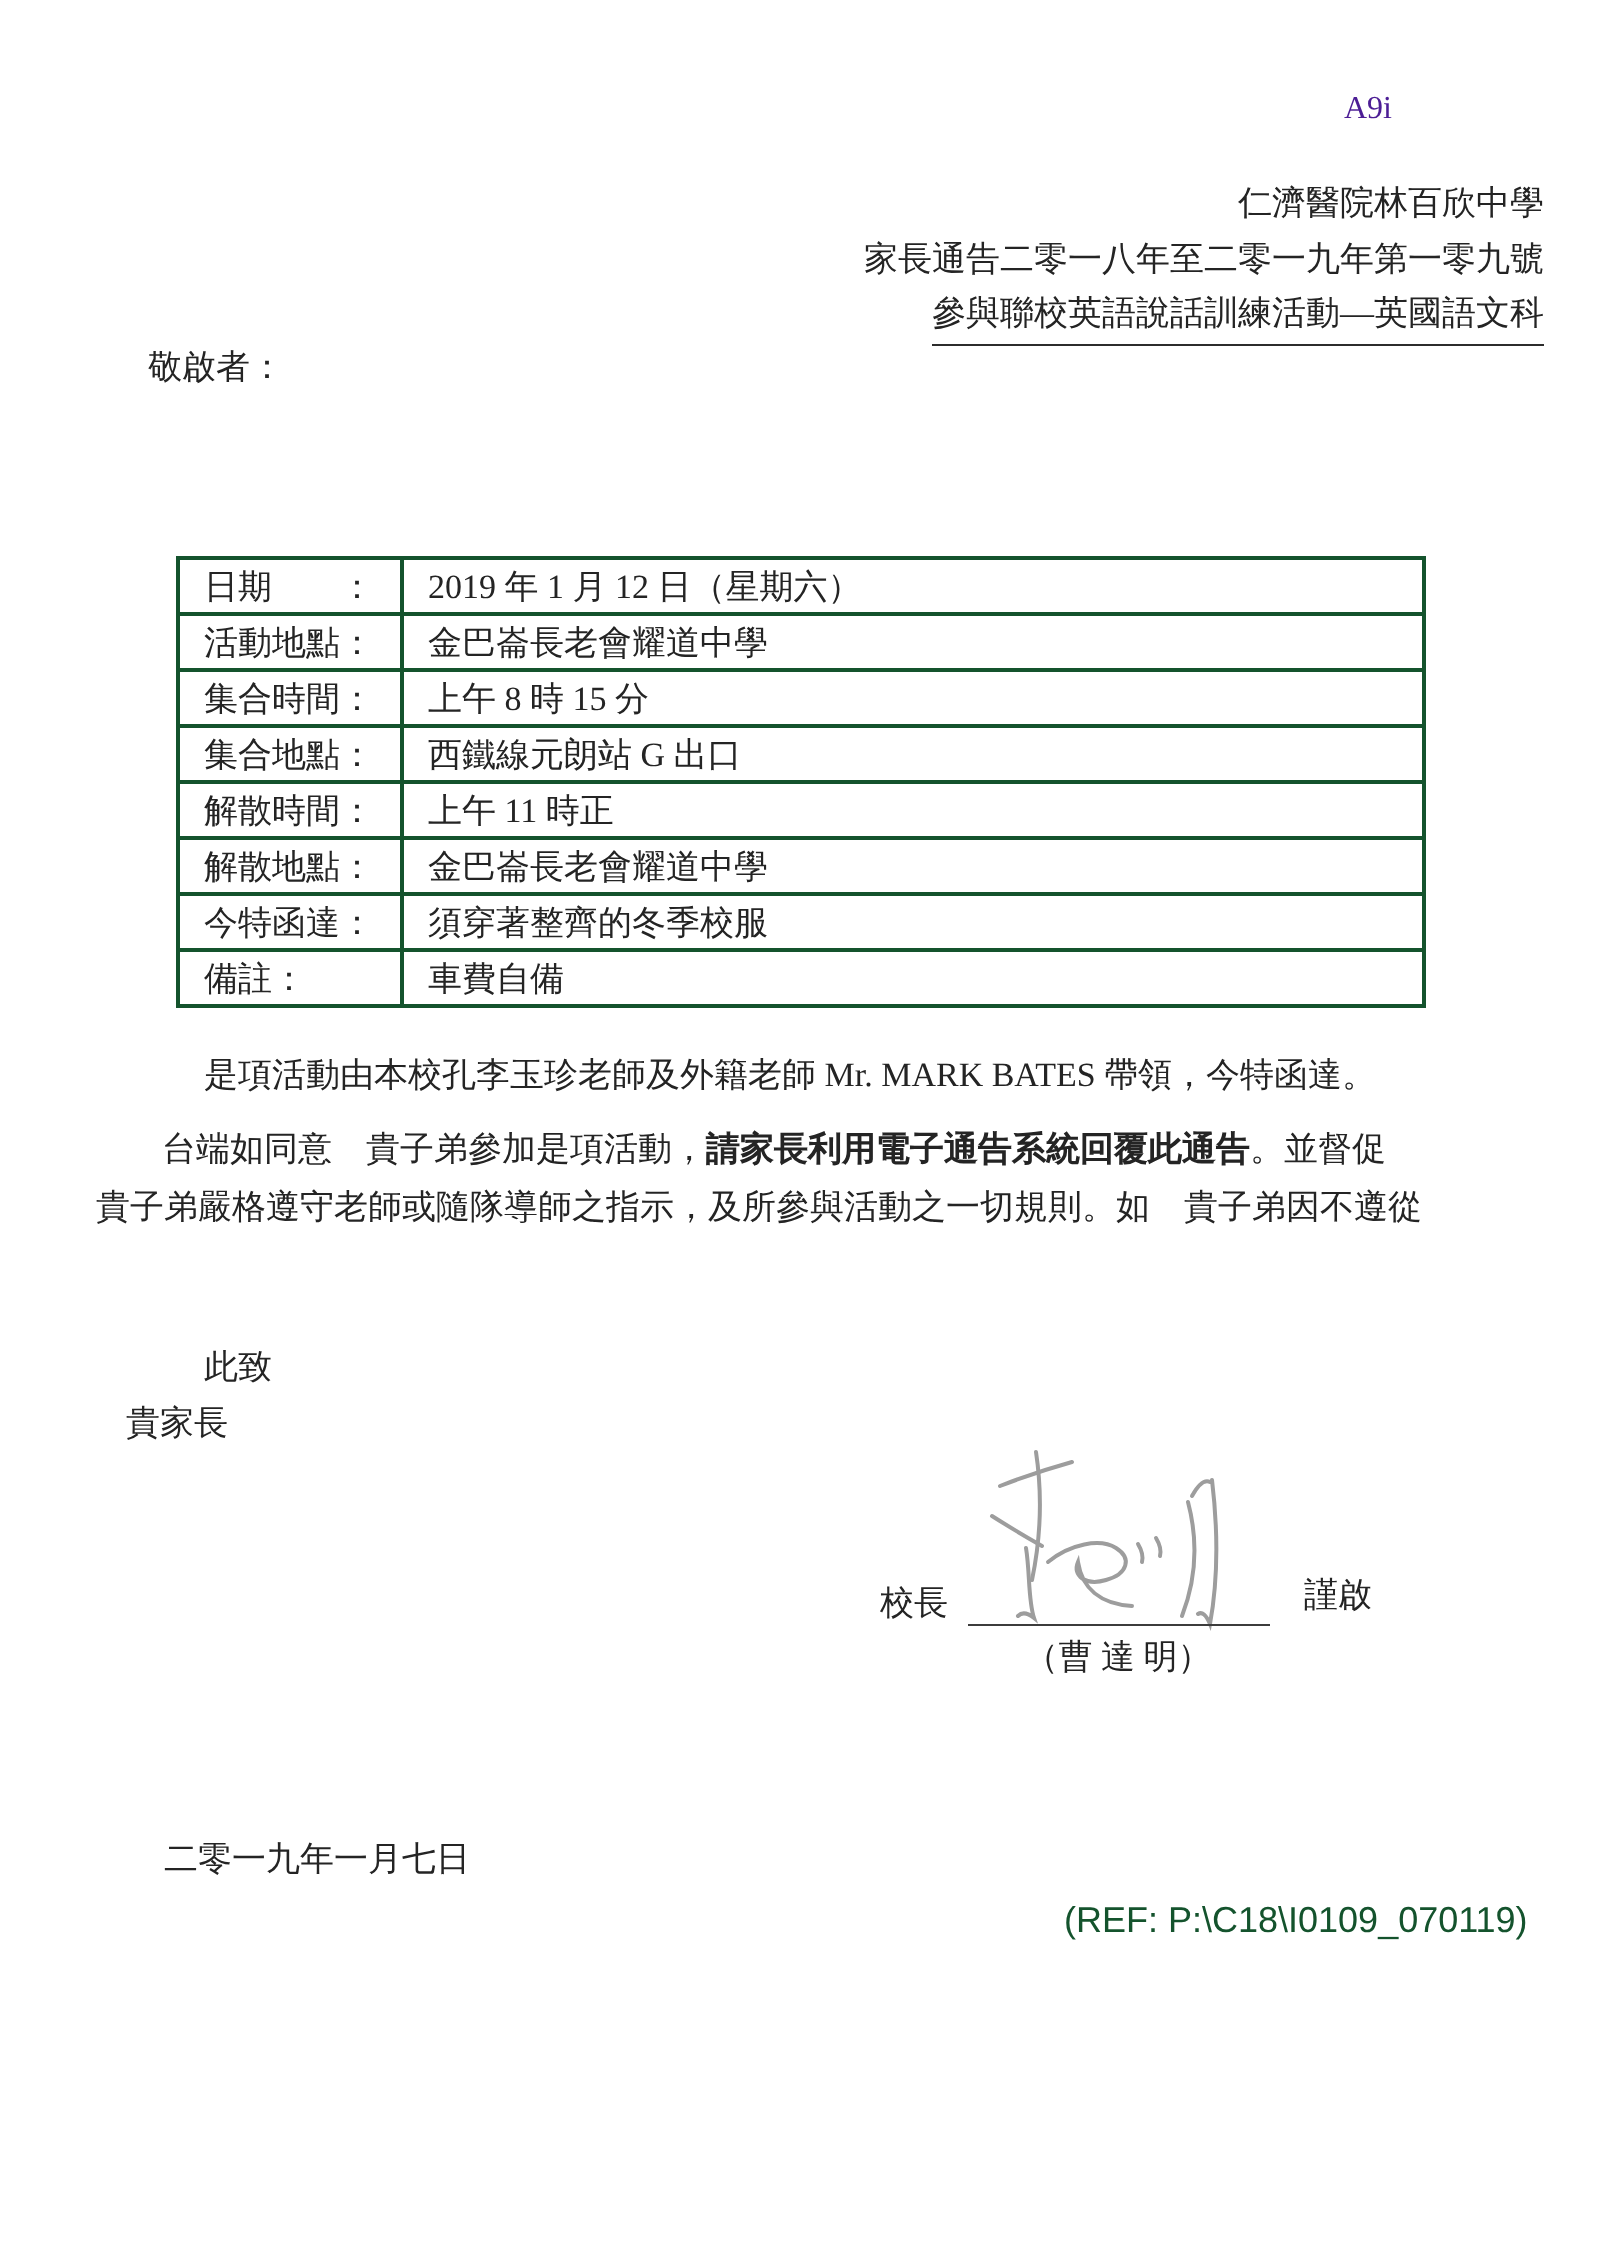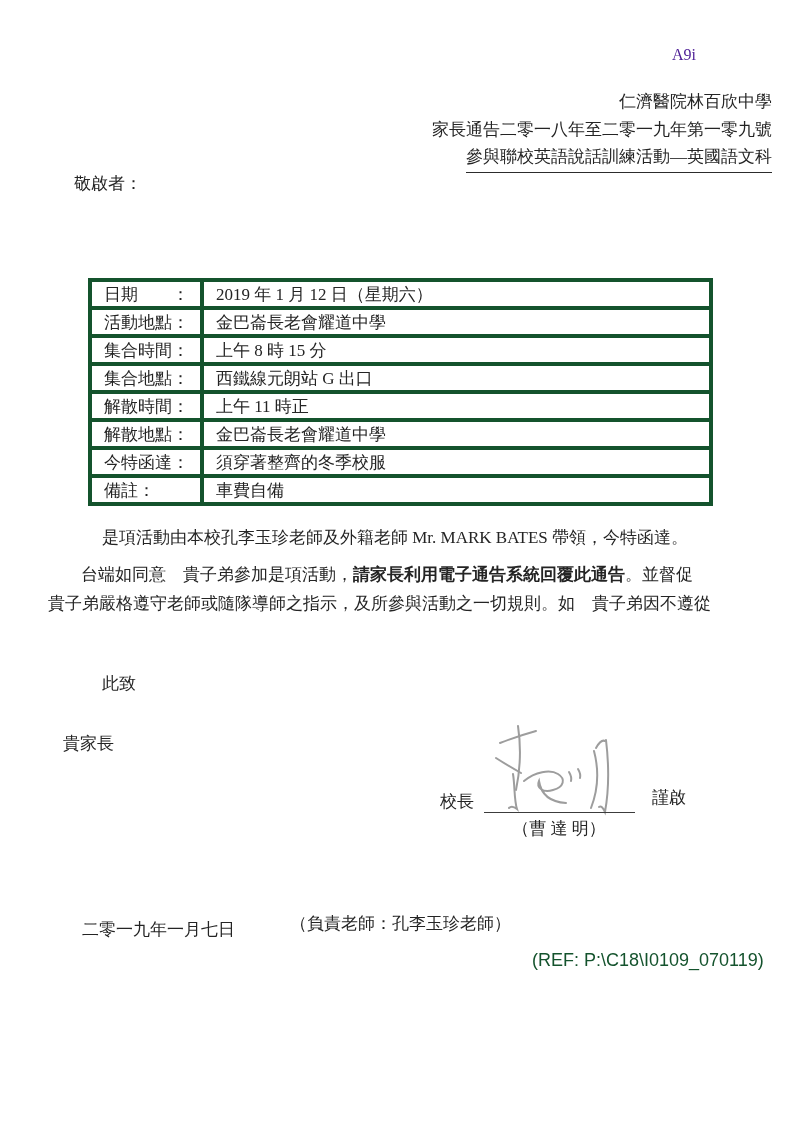--- a/index.html
+++ b/index.html
@@ -35,37 +35,37 @@
   .para .line { white-space: nowrap; }
   .intro { left: 60px; top: 208px; width: 690px; line-height: 28px; }
   .intro .line.first { padding-left: 53px; }
 
   table.details {
     position: absolute; left: 88px; top: 278px; width: 625px;
     border-collapse: collapse; table-layout: fixed;
     font-size: 17px;
   }
   table.details td {
-    border: 4px solid #14532d;
+    border: 2px solid #14532d;
     height: 28px; padding: 0 4px 0 12px;
     white-space: nowrap; overflow: hidden;
     vertical-align: middle;
   }
   table.details td.lbl { width: 112px; }
   table.details td.val { }
 
   .teacher-note { left: 60px; top: 524px; width: 700px; line-height: 28px; }
   .teacher-note .line { padding-left: 42px; }
 
   .consent { left: 48px; top: 561px; width: 695px; line-height: 28.7px; }
   .consent .line.first { padding-left: 33px; }
   .consent .bold { font-weight: bold; }
 
   .cizhi { position: absolute; left: 102px; top: 672px; font-size: 17px; }
-  .recipient { position: absolute; left: 63px; top: 700px; font-size: 17px; margin-top: 32px; }
+  .recipient { position: absolute; left: 63px; top: 700px; font-size: 17px; }
 
   .sig-svg { position: absolute; left: 478px; top: 710px; }
   .principal-label { position: absolute; left: 440px; top: 790px; font-size: 17px; }
   .sig-line {
     position: absolute; left: 484px; top: 812px; width: 151px; height: 0;
     border-bottom: 1.5px solid #3c3c3c;
   }
   .respectfully { position: absolute; left: 652px; top: 786px; font-size: 17px; }
   .principal-name {
     position: absolute; left: 480px; top: 817px; width: 158px;
@@ -157,16 +157,15 @@
     <path d="M 116 41 C 121 60, 120 80, 113 98"></path>
     <path d="M 128 30 C 131 55, 131 80, 127 102 q -3 -7 -6 -5"></path>
   </svg>
 
   <div class="principal-label">校長</div>
   <div class="sig-line"></div>
   <div class="respectfully">謹啟</div>
   <div class="principal-name">（曹 達 明）</div>
 
   <div class="footer-date">二零一九年一月七日</div>
-  <div class="footer-teacher">（負責老師：孔李玉珍老師）</div>
   <div class="footer-ref">(REF: P:\C18\I0109_070119)</div>
 
 </div>
 
 </body></html>

